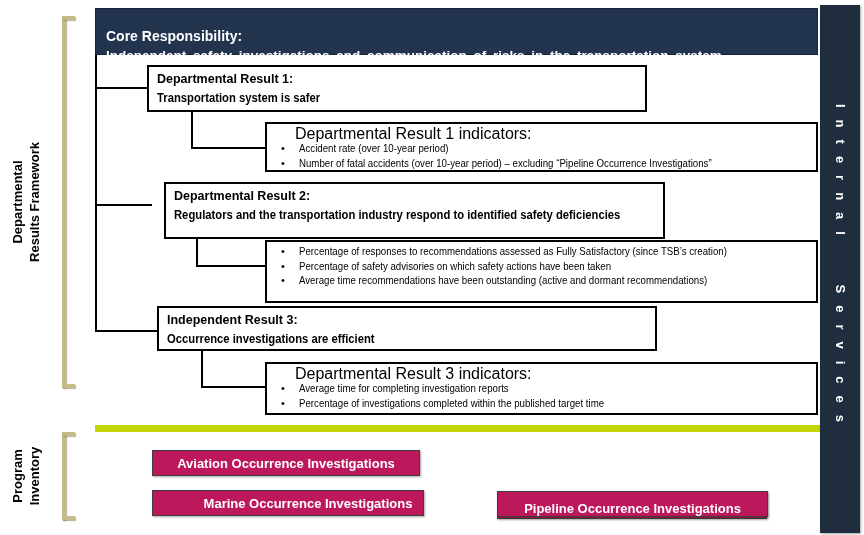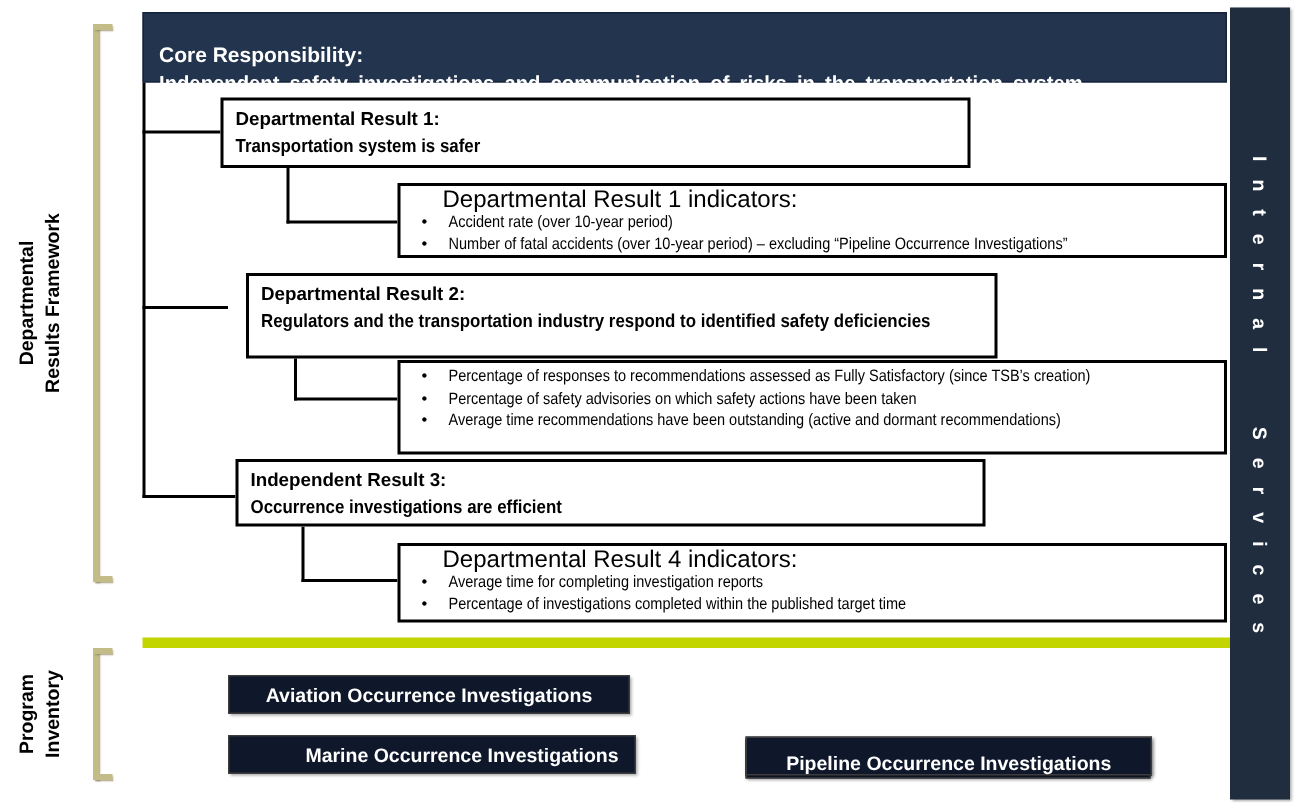--- a/index.html
+++ b/index.html
@@ -29,21 +29,21 @@
     position:absolute;background:#fff;border:2px solid #000;box-sizing:border-box;
     padding:2px 8px;
   }
   .ibox .it{display:block;font-size:16px;font-weight:normal;line-height:15px;white-space:nowrap;padding-left:20px;}
   .bullet{display:flex;align-items:center;font-size:11px;font-weight:normal;line-height:14.5px;}
   .bullet::before{content:"\2022";display:inline-block;width:10px;margin-left:6px;margin-right:8px;flex:none;}
   .bullet > span{display:inline-block;white-space:nowrap;transform:scaleX(0.88);transform-origin:left center;}
   
   .divider{position:absolute;left:95px;top:425px;width:725px;height:7px;background:#c2d500;}
   .pbox{
-    position:absolute;background:#0f172a;color:#fff;border:1px solid #3d3d3d;
+    position:absolute;background:#be185d;color:#fff;border:1px solid #3d3d3d;
     box-sizing:border-box;display:flex;align-items:center;justify-content:center;
     font-size:13px;font-weight:bold;white-space:nowrap;
     box-shadow:1px 1px 2px rgba(0,0,0,0.35);
   }
   
   .sidebar{
     position:absolute;left:820px;top:5px;width:40px;height:528px;background:#1f2d3f;
     display:flex;align-items:center;justify-content:center;
     box-shadow:1px 1px 2px rgba(0,0,0,0.35);
   }
@@ -124,21 +124,21 @@
         <span>Percentage of responses to recommendations assessed as Fully Satisfactory (since TSB’s creation)</span>
       </div>
     <div class="bullet">
         <span>Percentage of safety advisories on which safety actions have been taken</span>
       </div>
     <div class="bullet">
         <span>Average time recommendations have been outstanding (active and dormant recommendations)</span>
       </div>
   </div>
   <div class="ibox" style="left:265px;top:362px;width:553px;height:53px;">
-    <span class="it">Departmental Result 4 indicators:</span>
+    <span class="it">Departmental Result 3 indicators:</span>
     <div class="bullet">
         <span>Average time for completing investigation reports</span>
       </div>
     <div class="bullet">
         <span>Percentage of investigations completed within the published target time</span>
       </div>
   </div>
 
   <div class="divider"></div>
 

